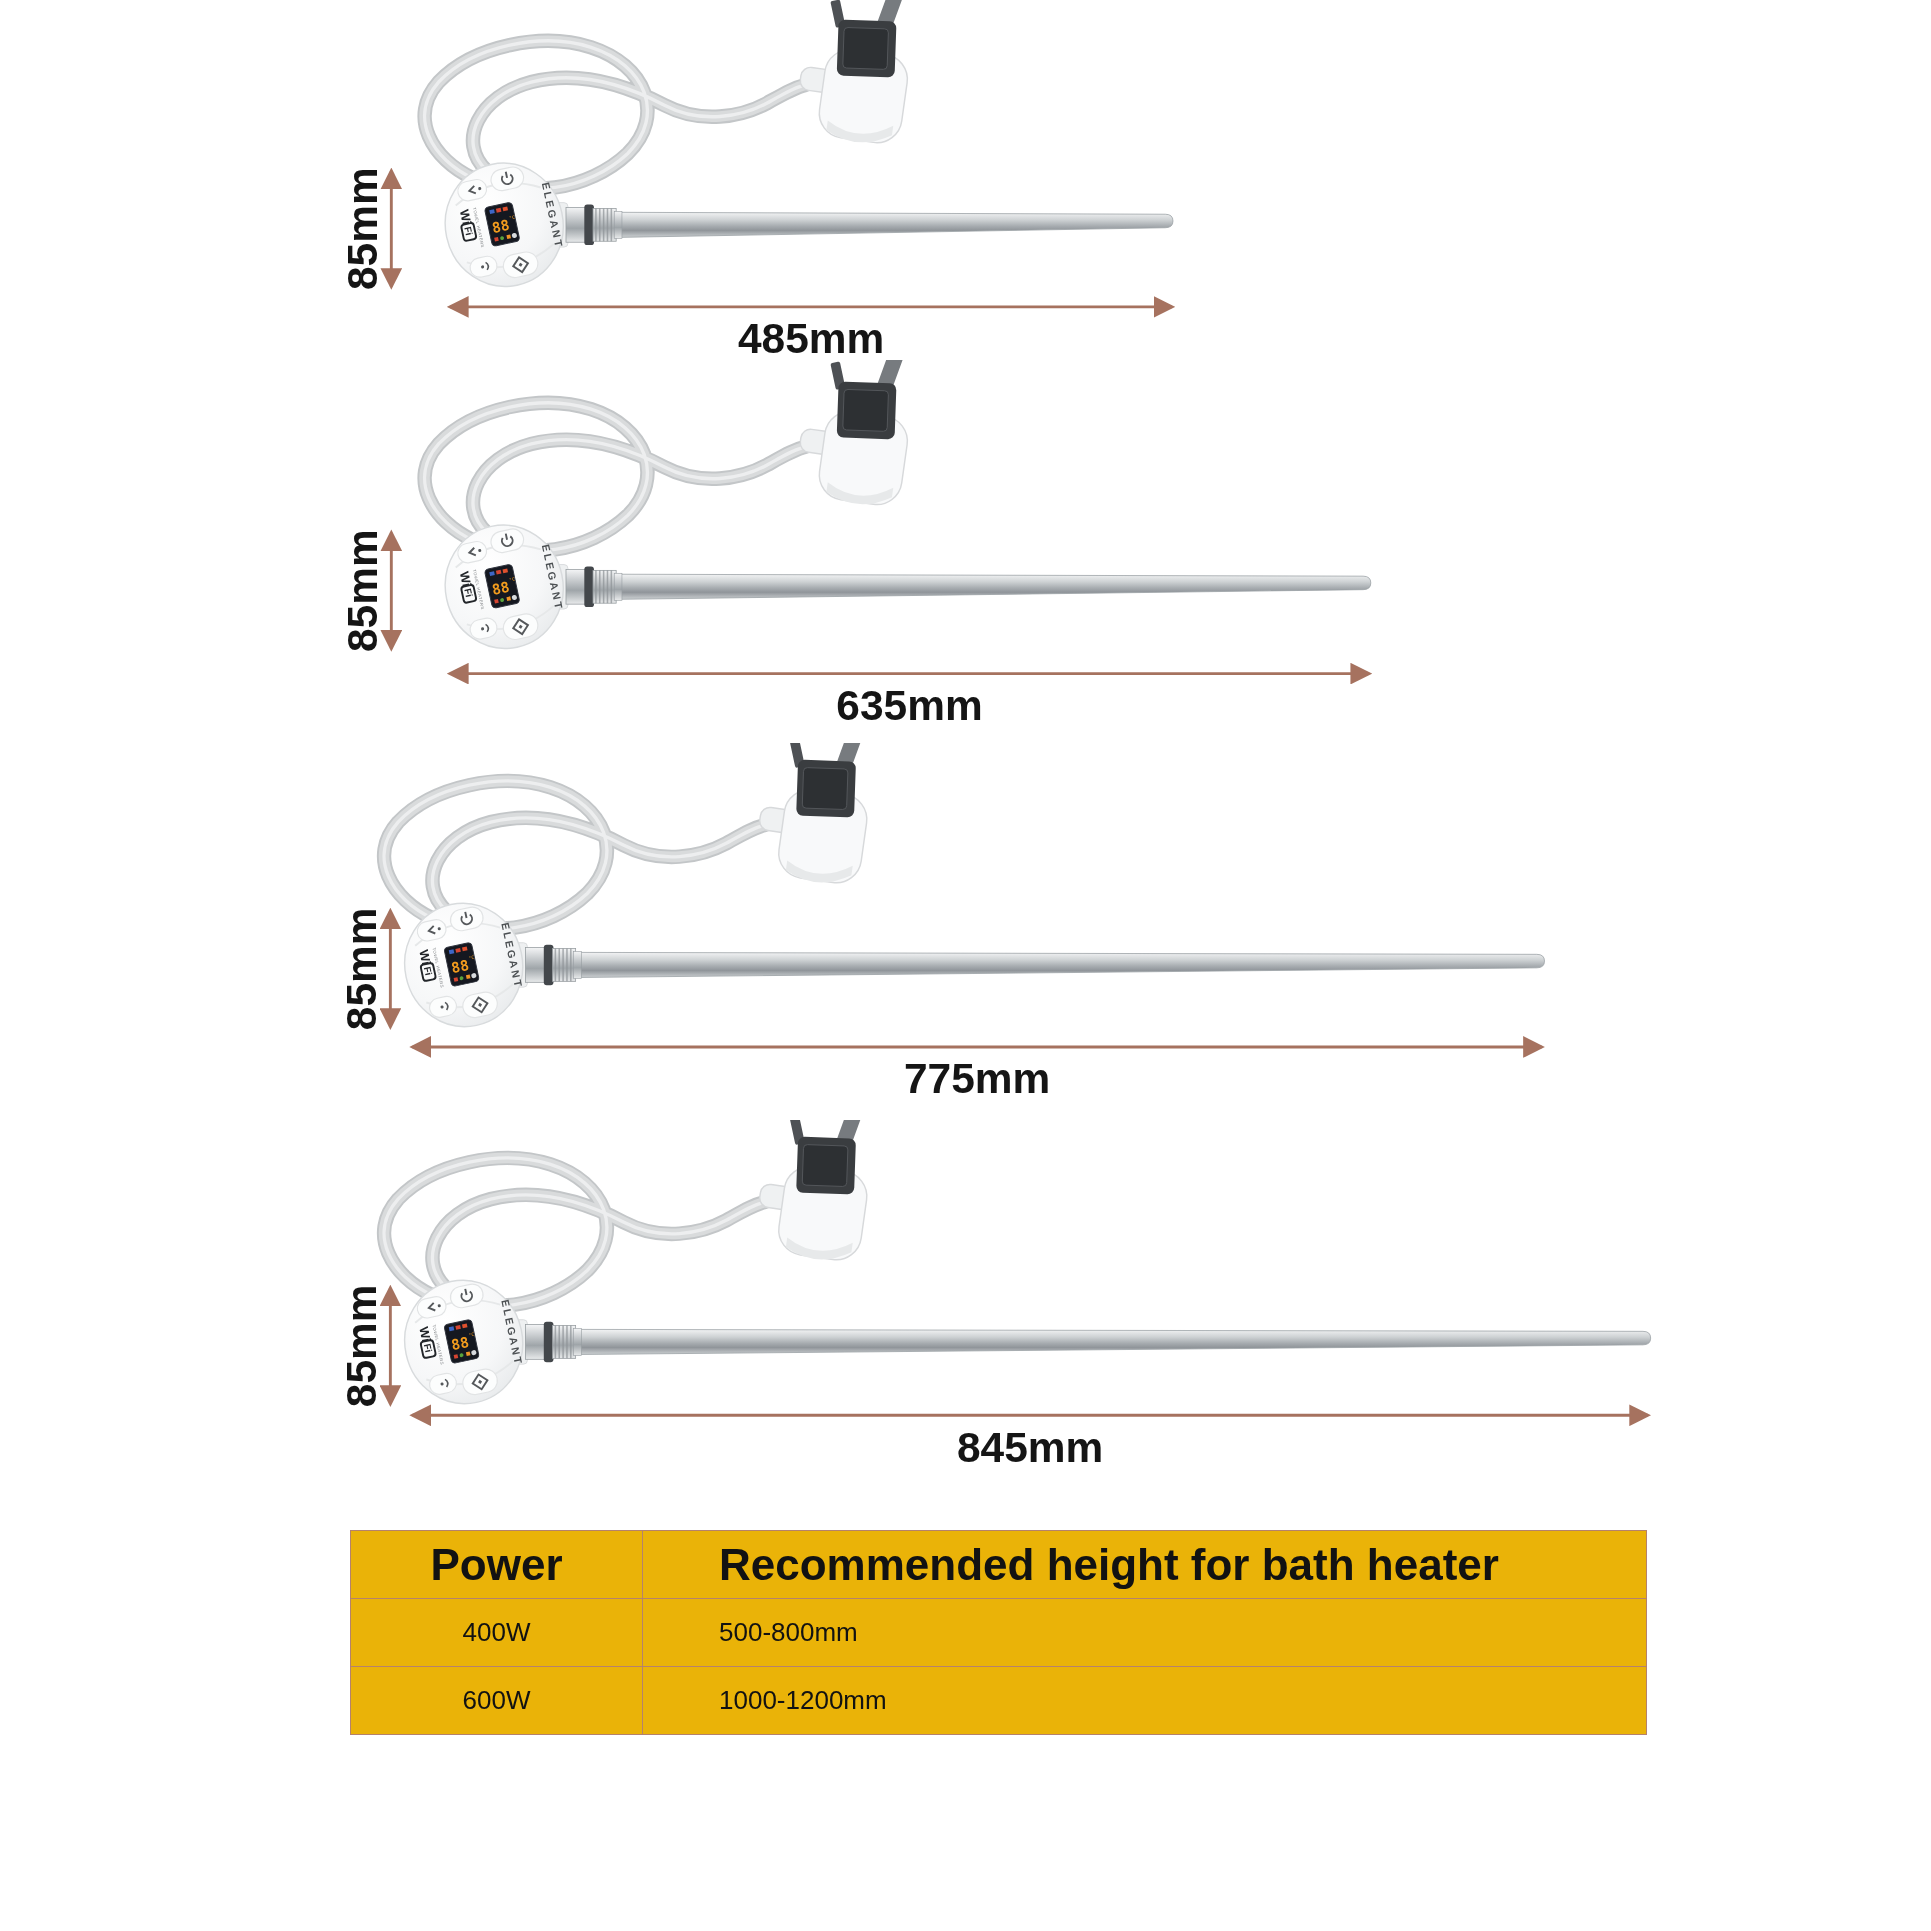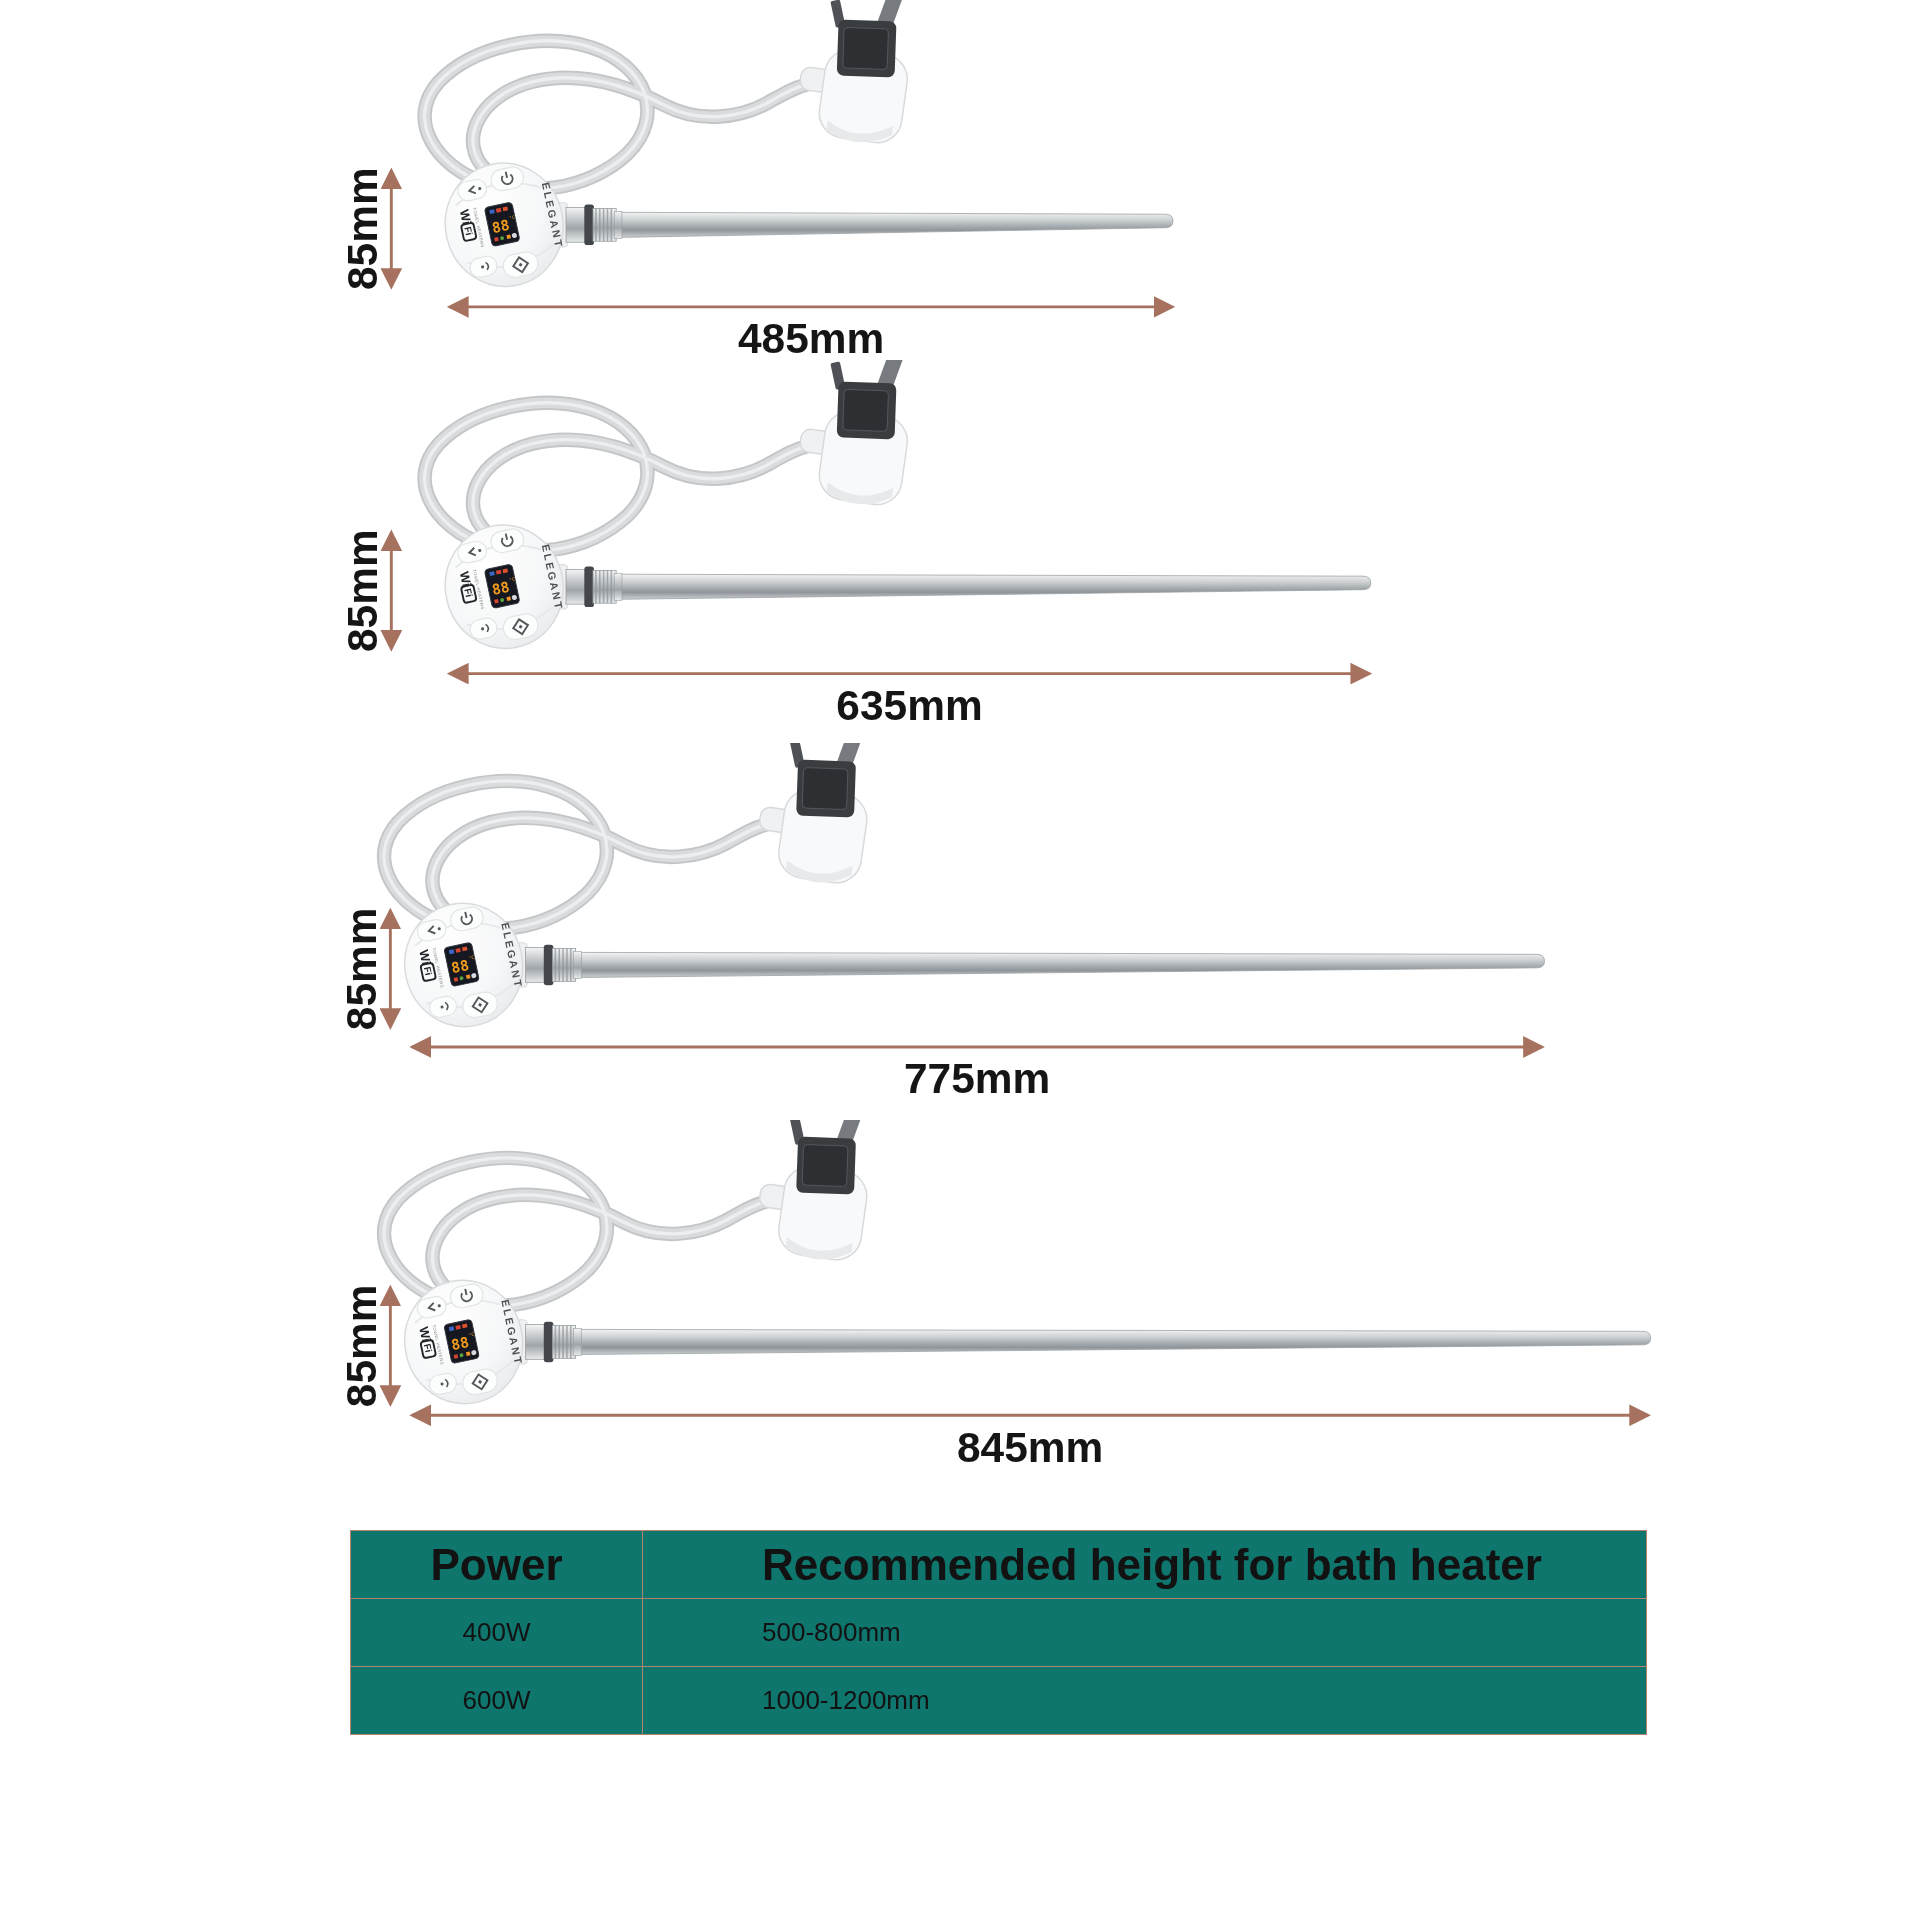--- a/index.html
+++ b/index.html
@@ -20,27 +20,27 @@
   .brand-text{font-family:"Liberation Sans",sans-serif;font-size:11px;font-weight:700;
               letter-spacing:2.5px;fill:#4c5053}
   .wifi-text{font-family:"Liberation Sans",sans-serif;font-weight:700;fill:#23262a}
   .wifi-sub{font-family:"Liberation Sans",sans-serif;font-size:4.3px;letter-spacing:.5px;fill:#85888b}
   .lcd-digits{font-family:"DejaVu Sans Mono",monospace;font-weight:700;font-size:15px;
               fill:#f29c1e;text-anchor:middle}
   .lcd-unit{font-family:"DejaVu Sans Mono",monospace;font-size:5px;fill:#f29c1e}
 
   .spec-table{position:absolute;left:350px;top:1530px;width:1297px;
               border-collapse:collapse;table-layout:fixed}
-  .spec-table th,.spec-table td{border:1.9px solid #b5826c;background:#0f766e;vertical-align:middle}
+  .spec-table th,.spec-table td{border:1.9px solid #b5826c;background:#eab308;vertical-align:middle}
   .spec-table th{height:65px;font-family:"Liberation Sans",sans-serif;font-weight:700;
                  font-size:44px;color:#121212}
   .spec-table td{height:65px;font-family:"Liberation Sans",sans-serif;font-weight:400;
                  font-size:26px;color:#121212}
   .spec-table .c1{text-align:center}
-  .spec-table .c2{text-align:left;padding-left:119px}
+  .spec-table .c2{text-align:left;padding-left:76px}
 </style>
 </head>
 <body>
 
 <div class="sheet">
 
   <svg width="0" height="0" style="position:absolute" aria-hidden="true">
     <defs>
       <linearGradient id="rodGrad" x1="0" y1="0" x2="0" y2="1">
         <stop offset="0" stop-color="#f2f3f4"></stop>

